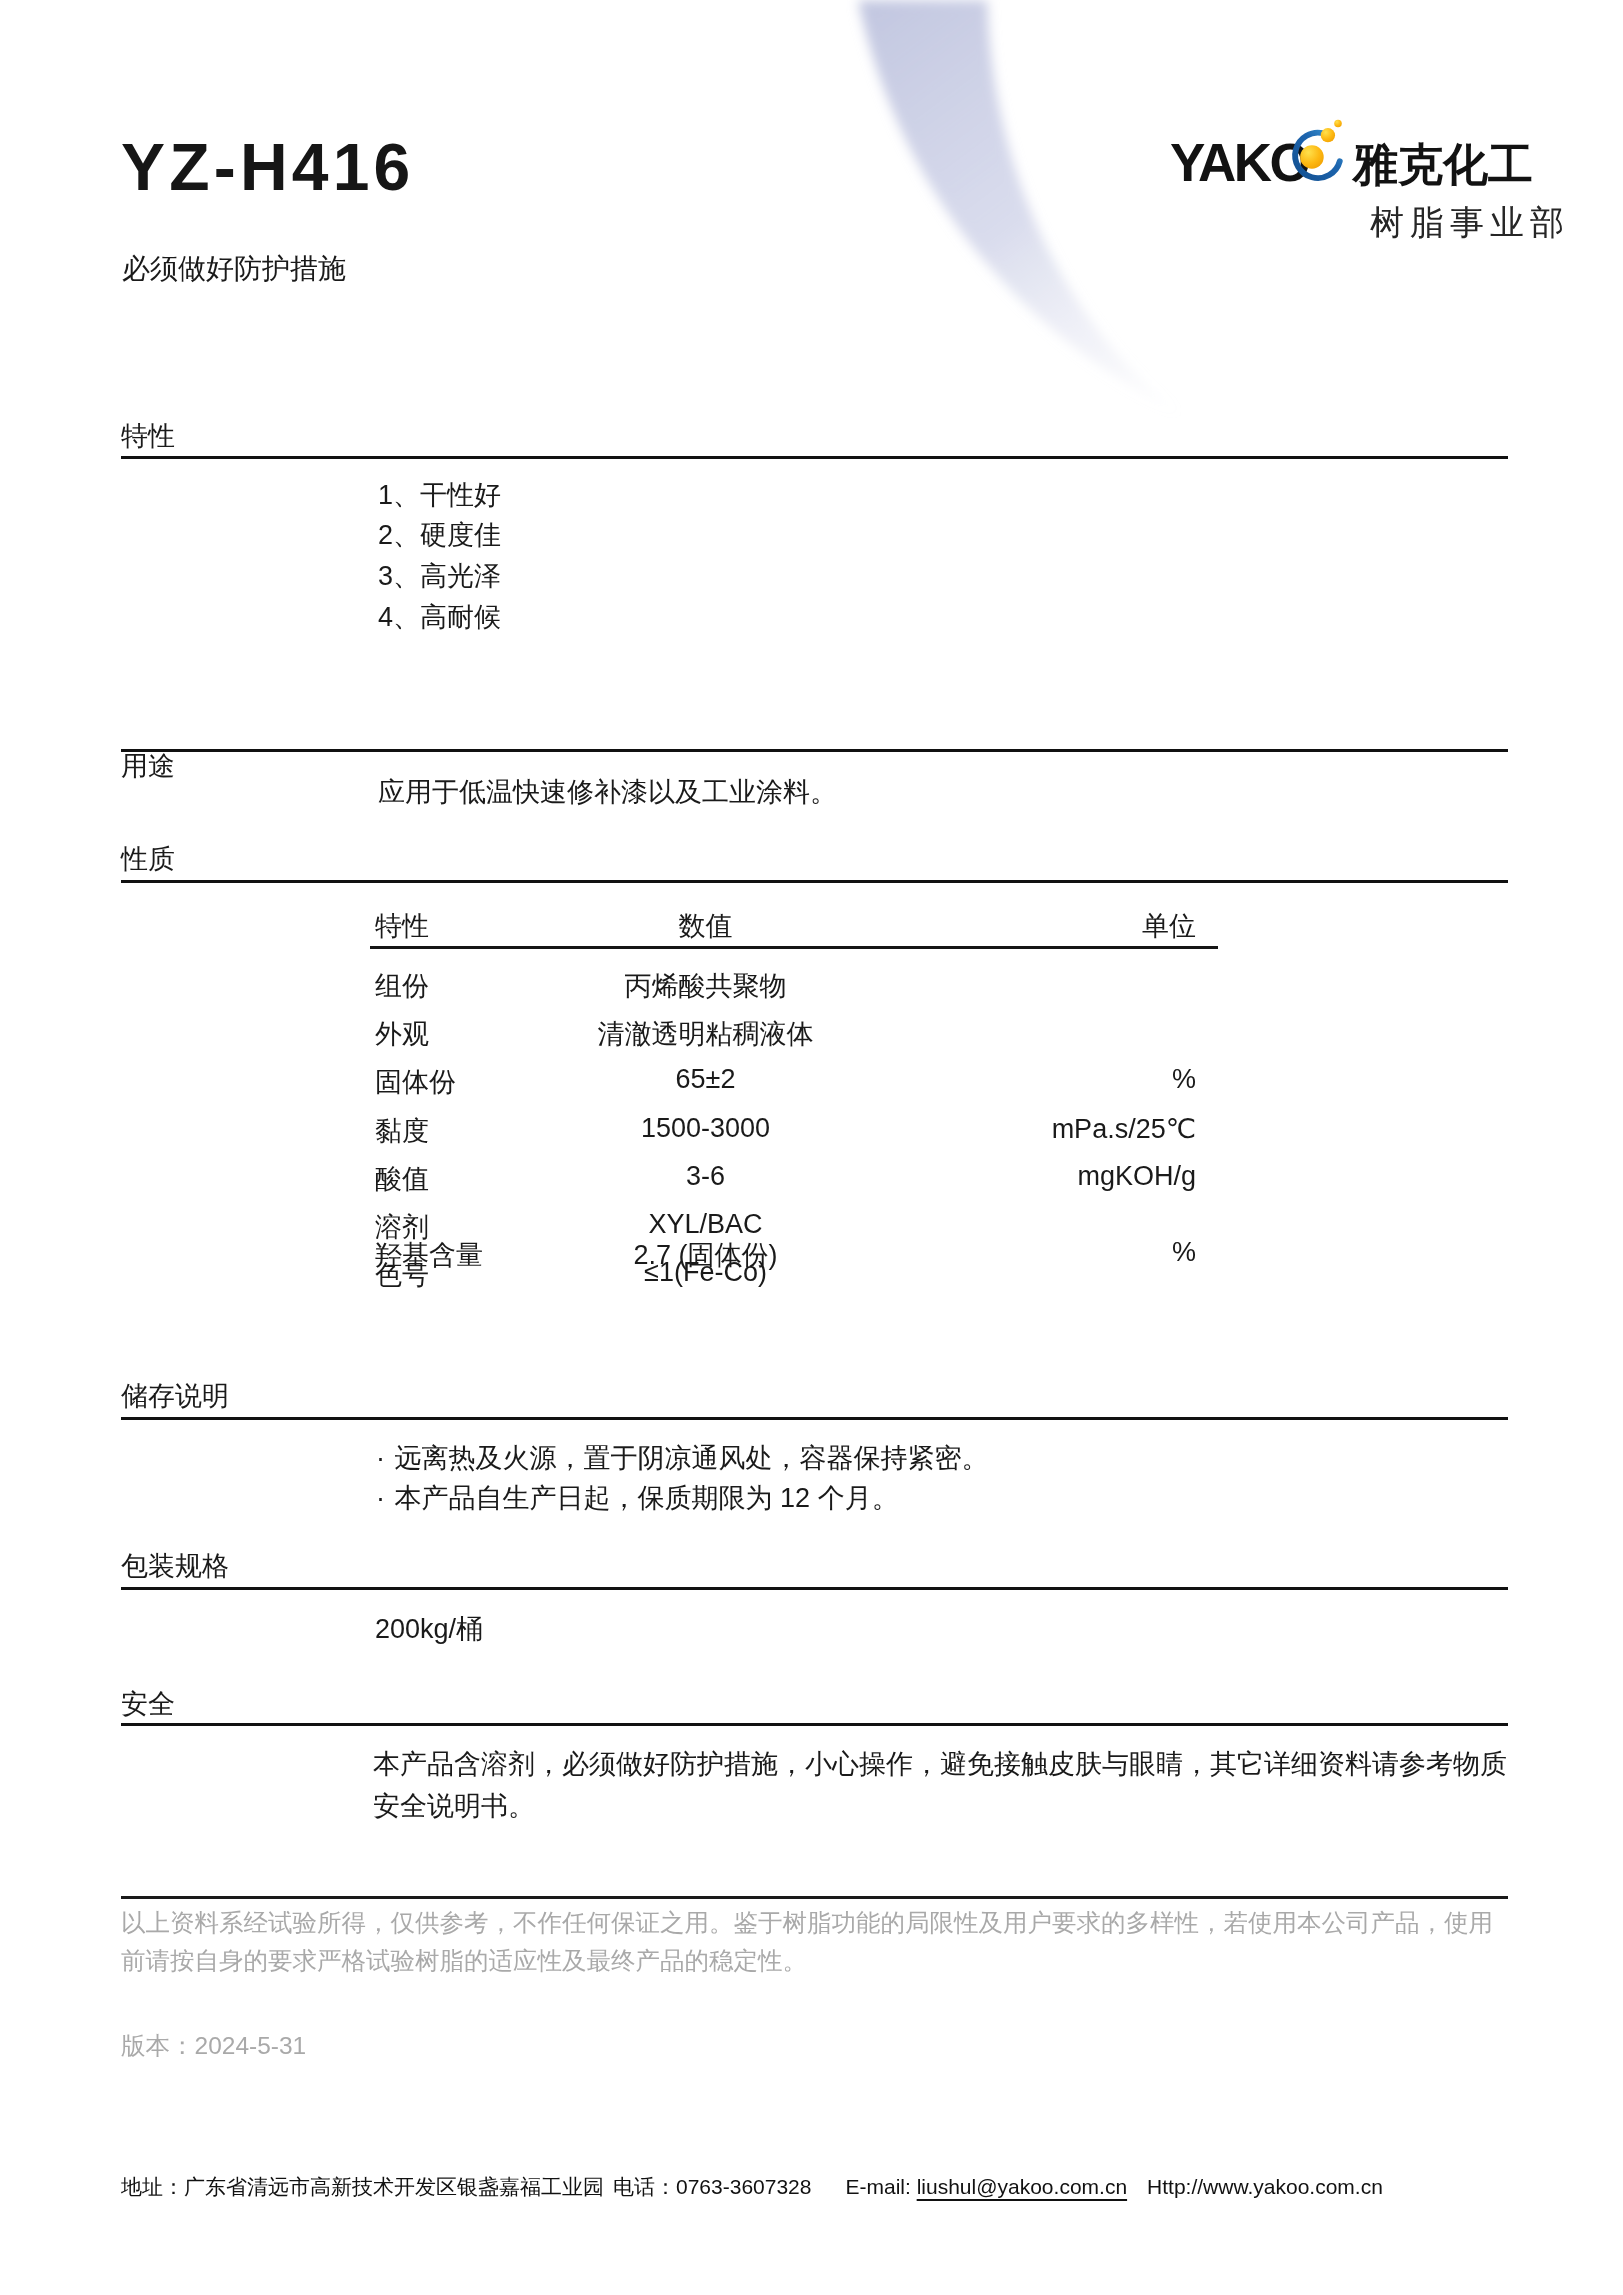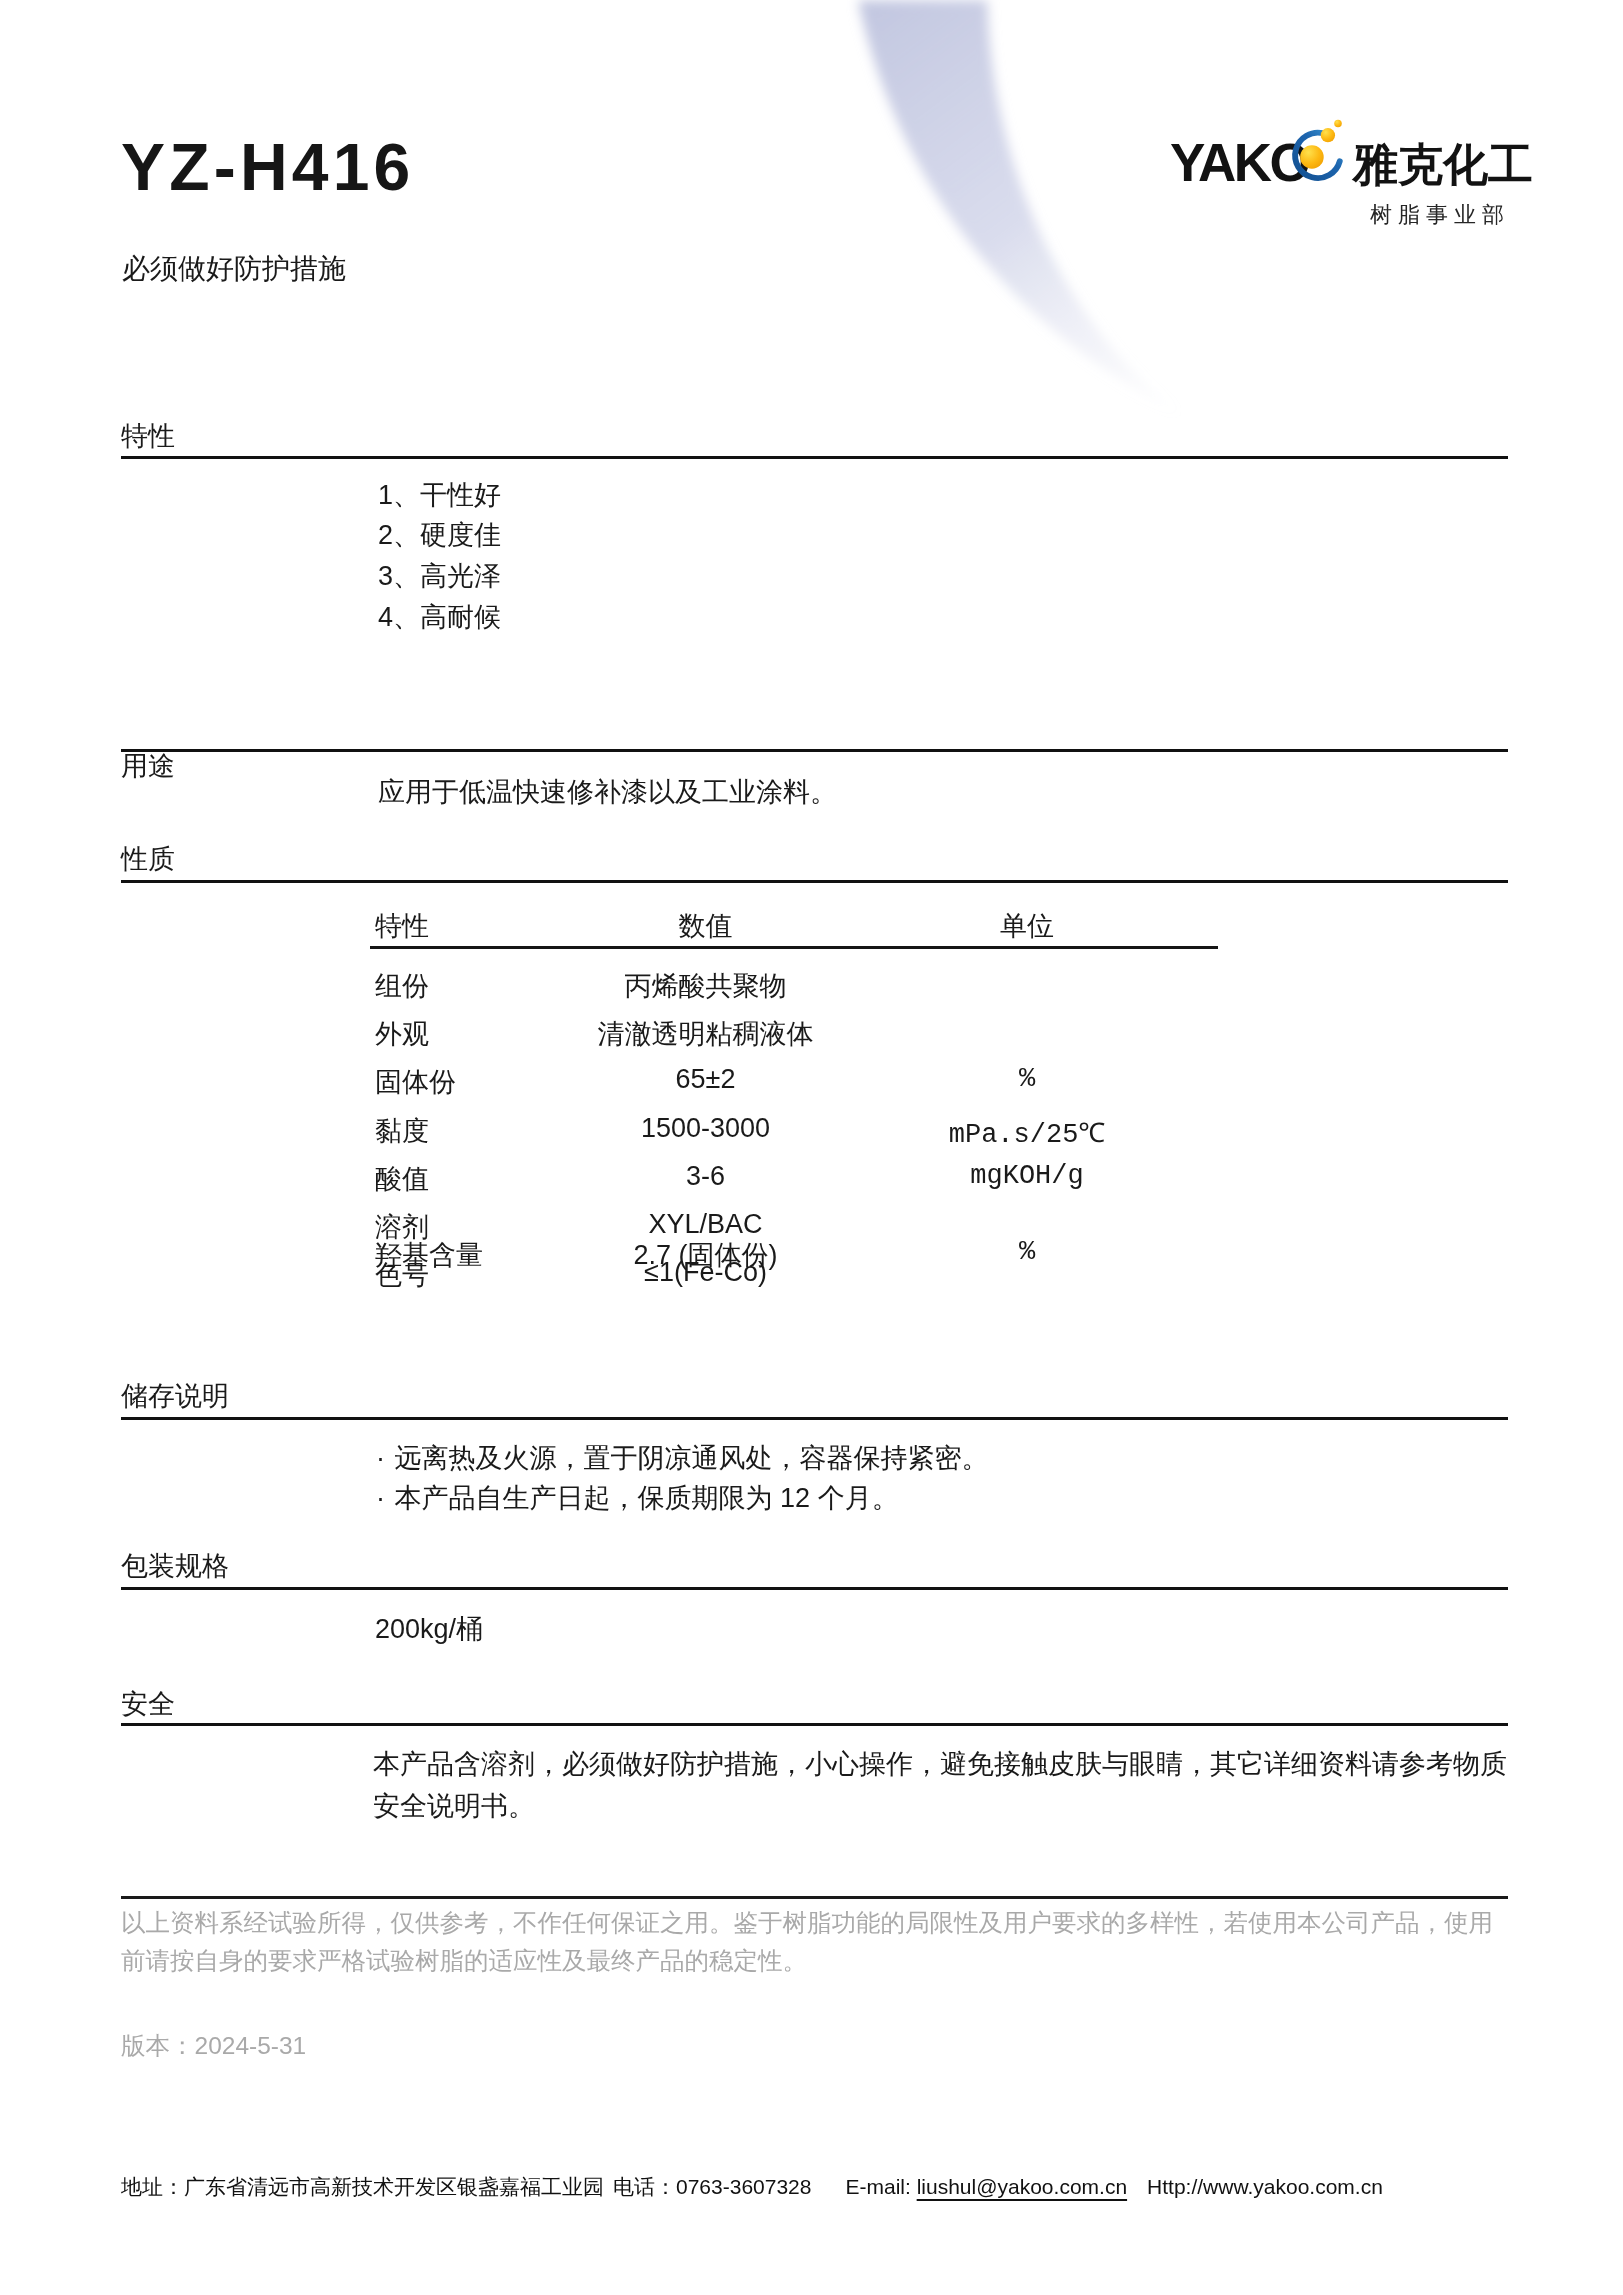--- a/index.html
+++ b/index.html
@@ -13,34 +13,34 @@
   }
   .swoosh { position:absolute; left:0; top:0; width:1623px; height:457px; pointer-events:none; }
 
   
   .title { position:absolute; left:121px; top:129px; font-size:66px; font-weight:700; letter-spacing:4.2px; color:#161616; }
   .subtitle { position:absolute; left:122px; top:250px; font-size:28px; color:#1a1a1a; }
 
   .logo-wordmark { position:absolute; left:1170px; top:132px; font-size:53px; font-weight:900; letter-spacing:-2.5px; color:#121212; }
   .logo-mark { position:absolute; left:1289px; top:115px; width:61px; height:74px; }
   .logo-company { position:absolute; left:1353px; top:135px; font-size:45px; font-weight:700; letter-spacing:0px; color:#121212; }
-  .logo-division { position:absolute; left:1370px; top:200px; font-size:22px; letter-spacing:6px; color:#262626; }
+  .logo-division { position:absolute; left:1370px; top:200px; font-size:34px; letter-spacing:6px; color:#262626; }
 
   
   .sec-heading { position:absolute; left:121px; font-size:27px; color:#1a1a1a; }
   .sec-line { position:absolute; left:121px; width:1387px; height:3.4px; background:#111111; }
   .body-text { position:absolute; font-size:27px; color:#1a1a1a; }
 
   .feat-item { position:absolute; left:378px; font-size:27px; color:#1a1a1a; }
 
   
   .t-row { position:absolute; left:375px; width:845px; height:34px; font-size:27px; color:#1a1a1a; }
   .t-name { position:absolute; left:0; top:0; white-space:nowrap; }
   .t-value { position:absolute; left:187px; top:0; width:287px; text-align:center; white-space:nowrap; }
-  .t-unit { position:absolute; left:483px; top:0; width:338px; text-align:center; white-space:nowrap;font-family:Liberation Mono, monospace; }
+  .t-unit { position:absolute; left:483px; top:0; width:338px; text-align:right; white-space:nowrap; }
   .t-headline { position:absolute; left:370px; top:946px; width:848px; height:2.5px; background:#161616; }
 
   .bullet-row { position:absolute; left:376px; font-size:27px; color:#1a1a1a; }
   .bullet-dot { display:inline-block; width:18.6px; font-size:27px; }
 
   .safety-text { position:absolute; left:373px; top:1743px; width:1140px; font-size:27px; line-height:42px; color:#1a1a1a; }
 
   .divider { position:absolute; left:121px; top:1896px; width:1387px; height:2.5px; background:#1a1a1a; }
   .disclaimer { position:absolute; left:121px; top:1904px; width:1390px; font-size:24.5px; line-height:38px; color:#a9a9a9; }
   .version { position:absolute; left:121px; top:2029px; font-size:24.5px; color:#a9a9a9; }

